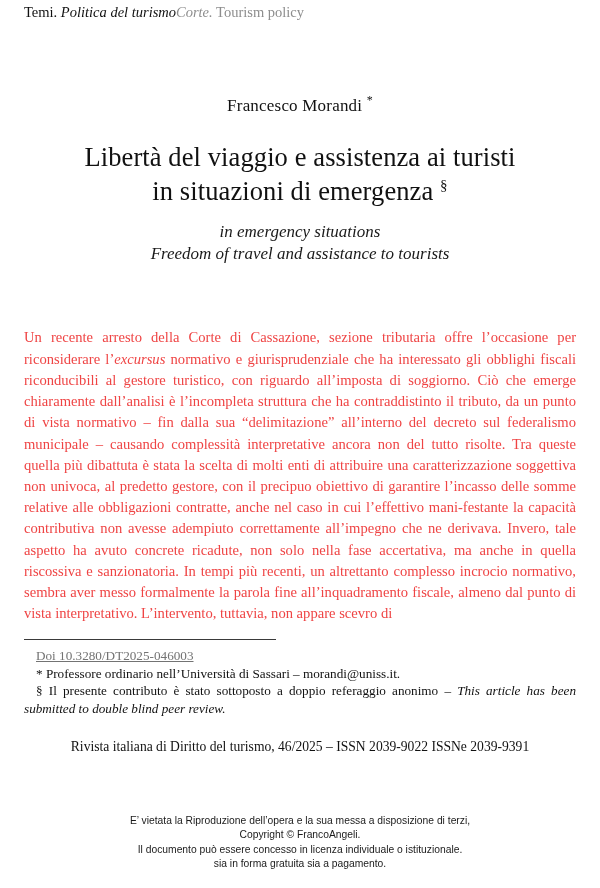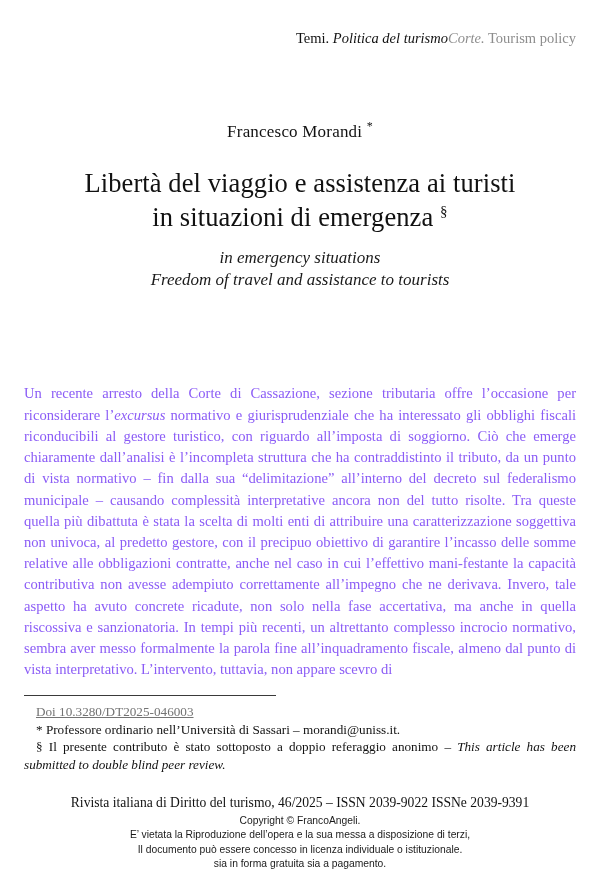--- a/index.html
+++ b/index.html
@@ -20,23 +20,23 @@
     width: 600px;
     height: 888px;
     position: relative;
     box-sizing: border-box;
     padding: 0 24px;
   }
 
   
   .running-head {
     display: flex;
-    justify-content: flex-end;
+    justify-content: flex-start;
     align-items: baseline;
-    padding-top: 30px;
+    padding-top: 4px;
     font-size: 14.5px;
   }
   .rh-left { color: #111111; white-space: nowrap; }
   .rh-right { color: #8d8d8d; white-space: nowrap; }
   .rh em, .rh-left em, .rh-right em { font-style: italic; }
 
   
   .author {
     text-align: center;
     font-size: 17px;
@@ -59,27 +59,27 @@
     text-align: center;
     font-style: italic;
     font-size: 17px;
     line-height: 1.32;
     margin-top: 12px;
     color: #1a1a1a;
   }
 
   
   .body-text {
-    margin-top: 92px;
+    margin-top: 62px;
     font-size: 14.6px;
     line-height: 1.455;
     text-align: justify;
     text-justify: inter-word;
     hyphens: manual;
-    color: #8b5cf6;
+    color: #ef4444;
   }
   .body-text em { font-style: italic; }
 
   
   .fn-rule {
     width: 252px;
     height: 0;
     border-top: 1px solid #3a3a3a;
     margin: 9px 0 0 0;
   }
@@ -155,19 +155,19 @@
 
   <div class="footnotes">
     <a class="fn-doi" href="#">Doi 10.3280/DT2025-046003</a>
     <div class="fn-line">* Professore ordinario nell’Università di Sassari – morandi@uniss.it.</div>
     <div class="fn-wrap"><span>§ Il presente contributo è stato sottoposto a doppio referaggio anonimo – </span><em class="fn-italic">This article has been submitted to double blind peer review.</em></div>
   </div>
 
   <div class="journal-line">Rivista italiana di Diritto del turismo, 46/2025 – ISSN 2039-9022 ISSNe 2039-9391</div>
 
   <div class="copyright">
+    <div>E’ vietata la Riproduzione dell’opera e la sua messa a disposizione di terzi,</div>
     <div>Copyright © FrancoAngeli.</div>
-    <div>E’ vietata la Riproduzione dell’opera e la sua messa a disposizione di terzi,</div>
     <div>Il documento può essere concesso in licenza individuale o istituzionale.</div>
     <div>sia in forma gratuita sia a pagamento.</div>
   </div>
 
 </div>
 
 </body></html>

